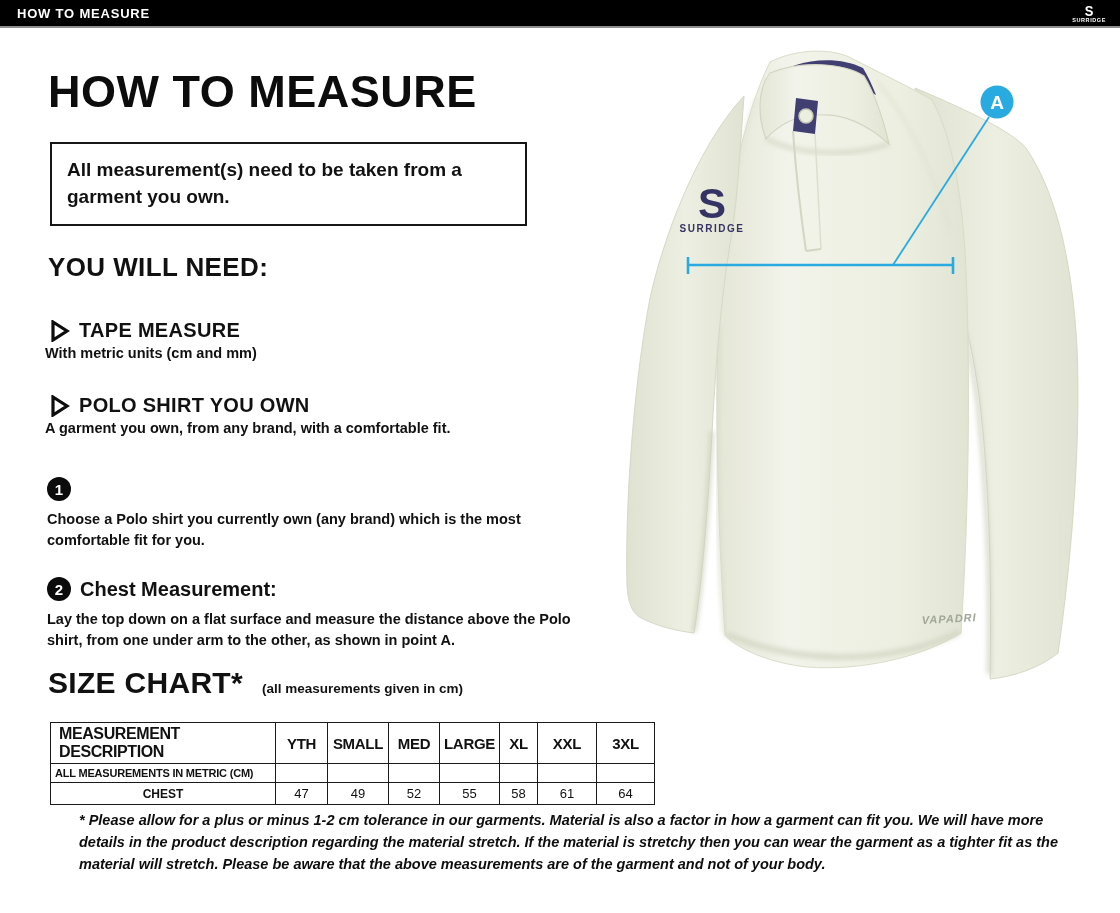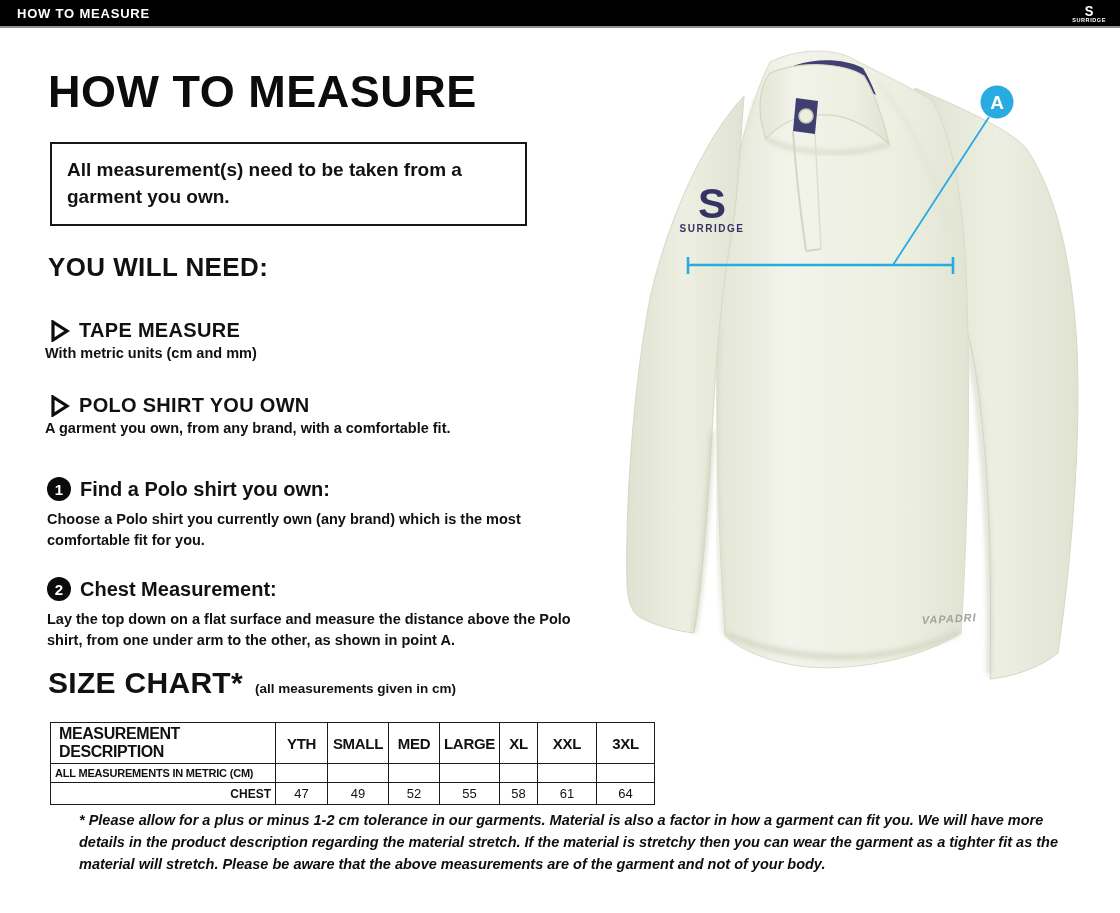--- a/index.html
+++ b/index.html
@@ -35,29 +35,29 @@
   .step { position:absolute; left:47px; width:545px; }
   .step-head { display:flex; align-items:center; gap:9px; }
   .badge { width:24px; height:24px; border-radius:50%; background:#0b0b0b; color:#fff;
     font-size:15px; font-weight:bold; display:flex; align-items:center; justify-content:center; flex:0 0 auto; }
   .step-title { font-size:20px; font-weight:800; }
   .step-body { font-size:14.5px; font-weight:bold; line-height:1.45; margin-top:8px; width:535px; }
   .step1 { top:477px; } .step2 { top:577px; }
 
   .h3wrap { position:absolute; left:48px; top:666px; display:flex; align-items:baseline; gap:12px; }
   .h3 { font-size:30px; font-weight:800; letter-spacing:0.3px; }
-  .h3sub { font-size:13.5px; font-weight:bold; }
+  .h3sub { font-size:13.5px; font-weight:bold;margin-left:7px; }
 
   
   table.size { position:absolute; left:50px; top:722px; border-collapse:collapse; table-layout:fixed; }
   table.size th, table.size td { border:1.5px solid #1a1a1a; background:#fff; }
   th.desc { font-size:16px; font-weight:bold; text-align:left; padding:2px 8px; letter-spacing:-0.4px; height:26px; }
   th.col { font-size:15px; font-weight:bold; text-align:center; letter-spacing:-0.3px; }
   td.rlabel { font-size:11px; font-weight:bold; text-align:left; padding:1px 4px; letter-spacing:-0.2px; height:19px; }
-  td.rlabel2 { font-size:12px; font-weight:600; text-align:right; padding:2px 4px; height:22px; }
+  td.rlabel2 { font-size:12px; font-weight:600; text-align:center; padding:2px 4px; height:22px; }
   td.val { font-size:13px; text-align:center; }
 
   
   .footnote { position:absolute; left:46px; top:810px; width:990px;
     font-size:14.5px; font-weight:bold; font-style:italic; line-height:1.5; color:#0e0e0e;margin-left:33px; }
 
   
   .shirt { position:absolute; left:620px; top:36px; }
 </style>
 </head>
@@ -94,21 +94,20 @@
         <polygon points="3,2 17,11 3,20" fill="none" stroke="#0d0d0d" stroke-width="3.2"></polygon>
       </svg>
       <span class="need-label">POLO SHIRT YOU OWN</span>
     </div>
     <div class="need-desc">A garment you own, from any brand, with a comfortable fit.</div>
   </div>
 
   <div class="step step1">
     <div class="step-head">
       <span class="badge">1</span>
-      <span class="step-title">Find a Polo shirt you own:</span>
     </div>
     <div class="step-body">Choose a Polo shirt you currently own (any brand) which is the most comfortable fit for you.</div>
   </div>
 
   <div class="step step2">
     <div class="step-head">
       <span class="badge">2</span>
       <span class="step-title">Chest Measurement:</span>
     </div>
     <div class="step-body">Lay the top down on a flat surface and measure the distance above the Polo shirt, from one under arm to the other, as shown in point A.</div>

